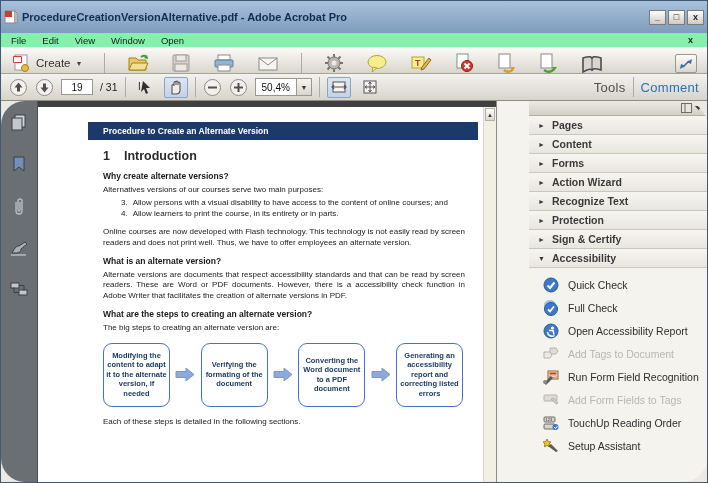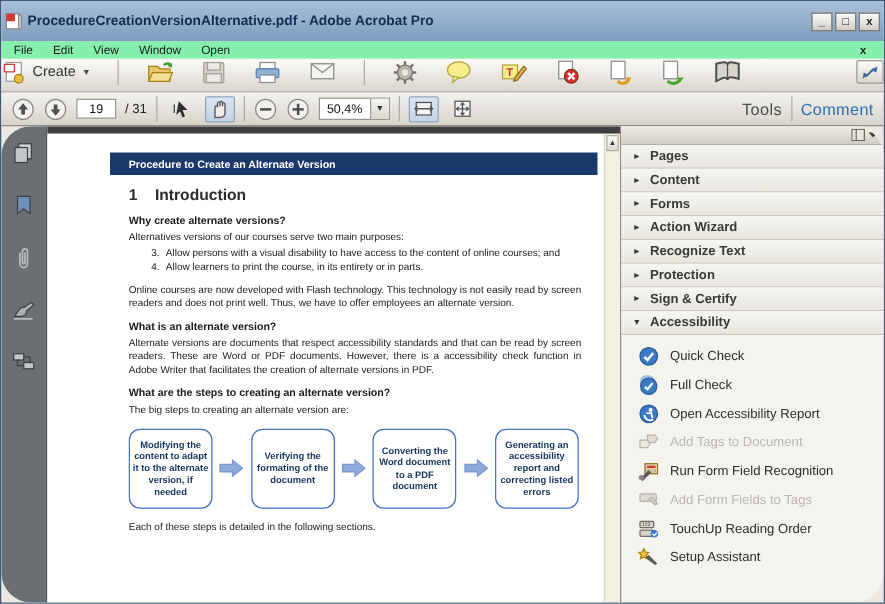--- a/index.html
+++ b/index.html
@@ -10,21 +10,21 @@
   .titlebar { height:31px; background:linear-gradient(#a9c0da,#7e9cbe); display:flex; align-items:center; padding:16px 3px; flex:0 0 auto; }
   .title-text { font-size:11px; font-weight:bold; color:#132d52; margin-left:4px; flex:1; white-space:nowrap; overflow:hidden; }
   .win-btn { width:17px; height:15px; background:linear-gradient(#fdfdfd,#cfccc4); border:1px solid #7d7b73; font-size:9px; line-height:12px; text-align:center; margin-left:2px; font-weight:bold; color:#1c1c1c; cursor:default; }
 
   
   .menubar { height:14px; display:flex; align-items:center; padding:0 10px; gap:16px; font-size:9.5px; color:#1a1a1a; background:#86efac; flex:0 0 auto; }
   .menubar .spacer { flex:1; }
   .close-doc { font-size:9px; font-weight:bold; color:#222; padding-right:4px; }
 
   
-  .toolbar { height:27px; background:linear-gradient(#fbfaf7,#d9d6cd); border-top:1px solid #f5f4f1; border-bottom:1px solid #a5a29a; display:flex; align-items:flex-start; padding:0 0; gap:22px; flex:0 0 auto; }
+  .toolbar { height:27px; background:linear-gradient(#fbfaf7,#d9d6cd); border-top:1px solid #f5f4f1; border-bottom:1px solid #a5a29a; display:flex; align-items:flex-end; padding:0 10px; gap:22px; flex:0 0 auto; }
   .tb-sep { width:1px; height:20px; background:#aeaba2; }
   .create-btn { display:flex; align-items:center; gap:5px; font-size:11.5px; color:#333; }
   .caret { font-size:7px; color:#444; }
   .tb-spacer { flex:1; }
   .expand-btn { width:22px; height:19px; background:linear-gradient(#fcfcfa,#d9d6cd); border:1px solid #9a978f; border-radius:2px; display:flex; align-items:center; justify-content:center; }
 
   
   .navbar { height:27px; background:linear-gradient(#f3f2ee,#d7d4cb); border-bottom:1px solid #8f8c84; display:flex; align-items:center; padding:0 8px; gap:7px; flex:0 0 auto; }
   .page-field { width:32px; height:16px; background:#fff; border:1px solid #9a978f; text-align:center; font-size:10px; line-height:15px; color:#111; }
   .page-total { font-size:10.5px; color:#222; }
@@ -52,21 +52,21 @@
   .sec-title { display:flex; gap:14px; font-size:12.5px; font-weight:bold; color:#2b2b2b; margin:9px 0 7px; }
   .q { font-weight:bold; font-size:8.5px; margin:8px 0 4px; color:#1a1a1a; }
   .p { font-size:8px; line-height:1.3; text-align:justify; margin:3px 0; }
   .li { display:flex; gap:5px; padding-left:18px; font-size:8px; line-height:1.3; }
   .li .txt { text-align:justify; flex:1; }
   .flow { display:flex; align-items:center; margin:9px 2px 10px 0;font-weight:bold; }
   .flow-box { width:67px; min-height:64px; border:1.5px solid #4472c4; border-radius:9px; background:#fff; display:flex; align-items:center; justify-content:center; text-align:center; font-size:7.5px; line-height:1.25; color:#17365d; padding:4px 2px; }
   .flow-arrow { flex:1; display:flex; align-items:center; justify-content:center; }
 
   
-  .sidebar { width:211px; background:#f4f3ee; border-left:1px solid #8f8c84; display:flex; flex-direction:column; flex:0 0 auto; }
+  .sidebar { width:211px; background:#f4f3ee; border-left:1px solid #8f8c84; display:flex; flex-direction:column; flex:0 0 auto;padding-left:32px; }
   .sidebar-top { height:15px; background:linear-gradient(#eceae3,#d2cfc5); border-bottom:1px solid #b2afa5; display:flex; align-items:center; justify-content:flex-end; padding-right:5px; gap:3px; flex:0 0 auto; }
   .panel-row { height:19px; display:flex; align-items:center; gap:7px; padding-left:9px; background:linear-gradient(#f6f5f1,#e8e6df); border-bottom:1px solid #c9c6bc; flex:0 0 auto; }
   .panel-label { font-size:10.5px; font-weight:bold; color:#3a3a3a; }
   .tri { font-size:7px; color:#3a3a3a; width:7px; }
   .tools-list { flex:1; padding-top:5px; }
   .tool-row { height:23px; display:flex; align-items:center; gap:9px; padding-left:13px; font-size:10.5px; color:#2d2d2d; }
   .tool-row.disabled { color:#b9b7af; }
   .ticon { width:17px; height:17px; flex:0 0 auto; display:flex; align-items:center; justify-content:center; }
 </style>
 </head>

